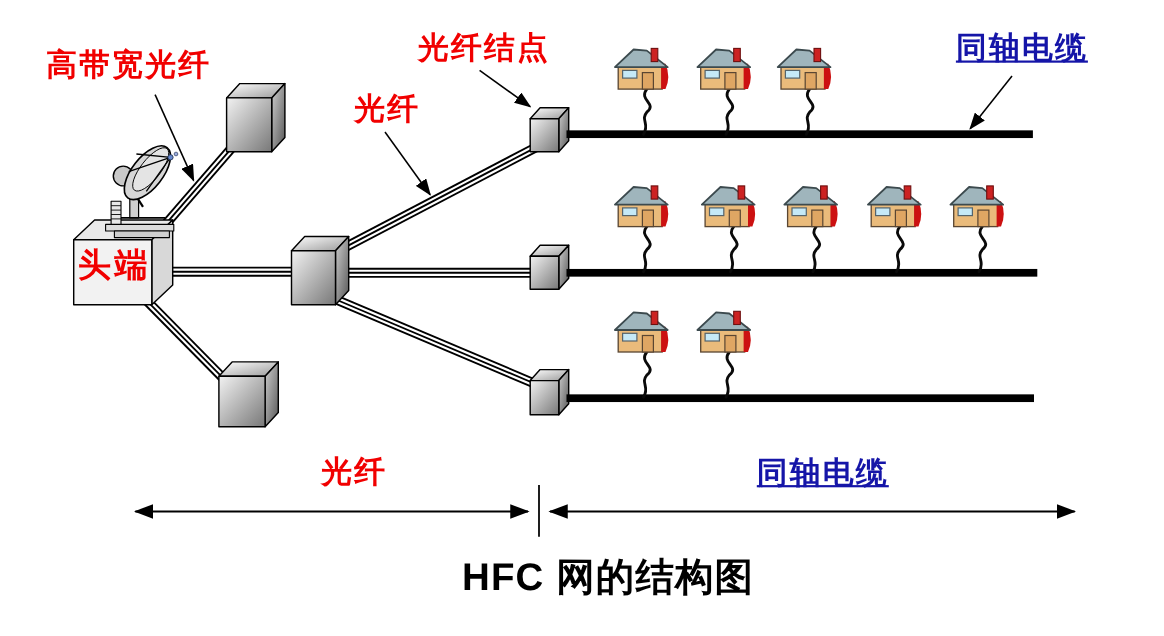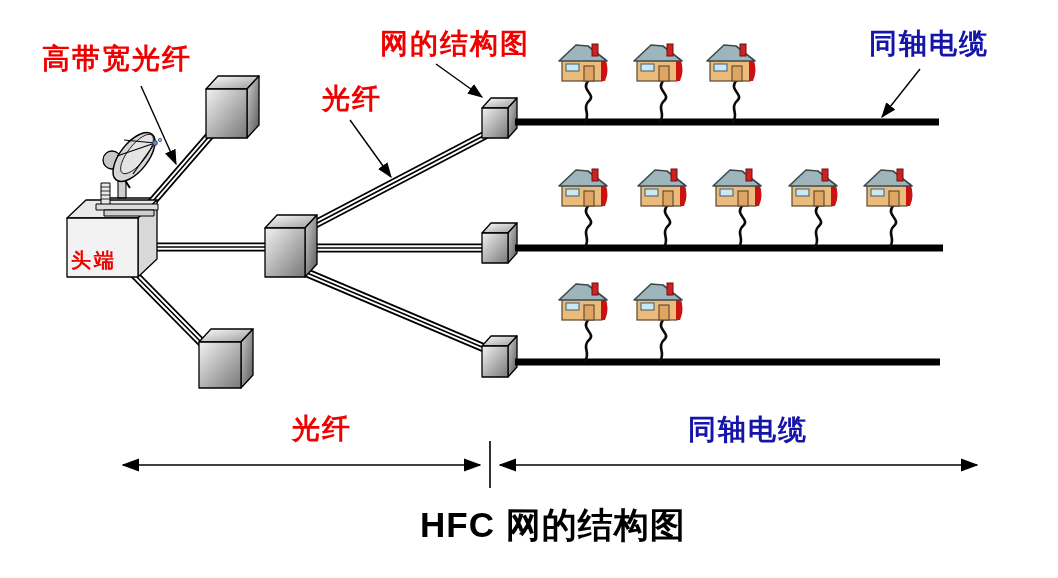--- a/index.html
+++ b/index.html
@@ -3,22 +3,22 @@
 <meta charset="utf-8">
 <style>
   html,body{margin:0;padding:0;background:#fff;}
   .stage{
     position:relative;width:990px;height:578px;background:#ffffff;overflow:hidden;
     font-family:"Liberation Sans","DejaVu Sans",sans-serif;
   }
   .stage svg{position:absolute;left:0;top:0;}
   .lbl{position:absolute;font-weight:bold;font-size:28px;letter-spacing:2px;line-height:1.05;white-space:nowrap;}
   .red{color:var(--red,#f10000);}
-  .blue{color:var(--blue,#1515a8);}
-  .headend-lbl{font-size:20px;letter-spacing:3px;margin-top:24px;}
+  .blue{color:var(--blue,#1515a8);text-decoration:underline;}
+  .headend-lbl{font-size:30px;letter-spacing:3px;}
   .title{color:#000;font-size:35px;letter-spacing:1px;font-weight:bold;}
   .fb-outer{stroke:#000;stroke-width:9;fill:none;}
   .fb-mid{stroke:#fff;stroke-width:5.6;fill:none;}
   .fb-core{stroke:#000;stroke-width:1.7;fill:none;}
   .cube{stroke:#000;stroke-width:1.3;stroke-linejoin:round;}
   .ann{stroke:#000;stroke-width:1.4;fill:none;}
   .meas{stroke:#000;stroke-width:1.6;fill:none;}
 </style>
 </head>
 <body>
@@ -236,20 +236,20 @@
     </g>
 
     <g>
       <line class="meas" x1="123" y1="465" x2="480" y2="465" marker-start="url(#ah)" marker-end="url(#ah)"></line>
       <line class="meas" x1="490" y1="441" x2="490" y2="488" stroke-width="1.4"></line>
       <line class="meas" x1="500" y1="465" x2="977" y2="465" marker-start="url(#ah)" marker-end="url(#ah)"></line>
     </g>
   </svg>
 
   <div class="lbl red" style="left:42px;top:44px">高带宽光纤</div>
-  <div class="lbl red" style="left:380px;top:29px">网的结构图</div>
+  <div class="lbl red" style="left:380px;top:29px">光纤结点</div>
   <div class="lbl red" style="left:322px;top:84px">光纤</div>
   <div class="lbl blue" style="left:869px;top:29px">同轴电缆</div>
   <div class="lbl red headend-lbl" style="left:71px;top:226px">头端</div>
   <div class="lbl red" style="left:292px;top:414px">光纤</div>
   <div class="lbl blue" style="left:688px;top:415px">同轴电缆</div>
   <div class="lbl title" style="left:420px;top:507px">HFC 网的结构图</div>
 </div>
 
 </body></html>

